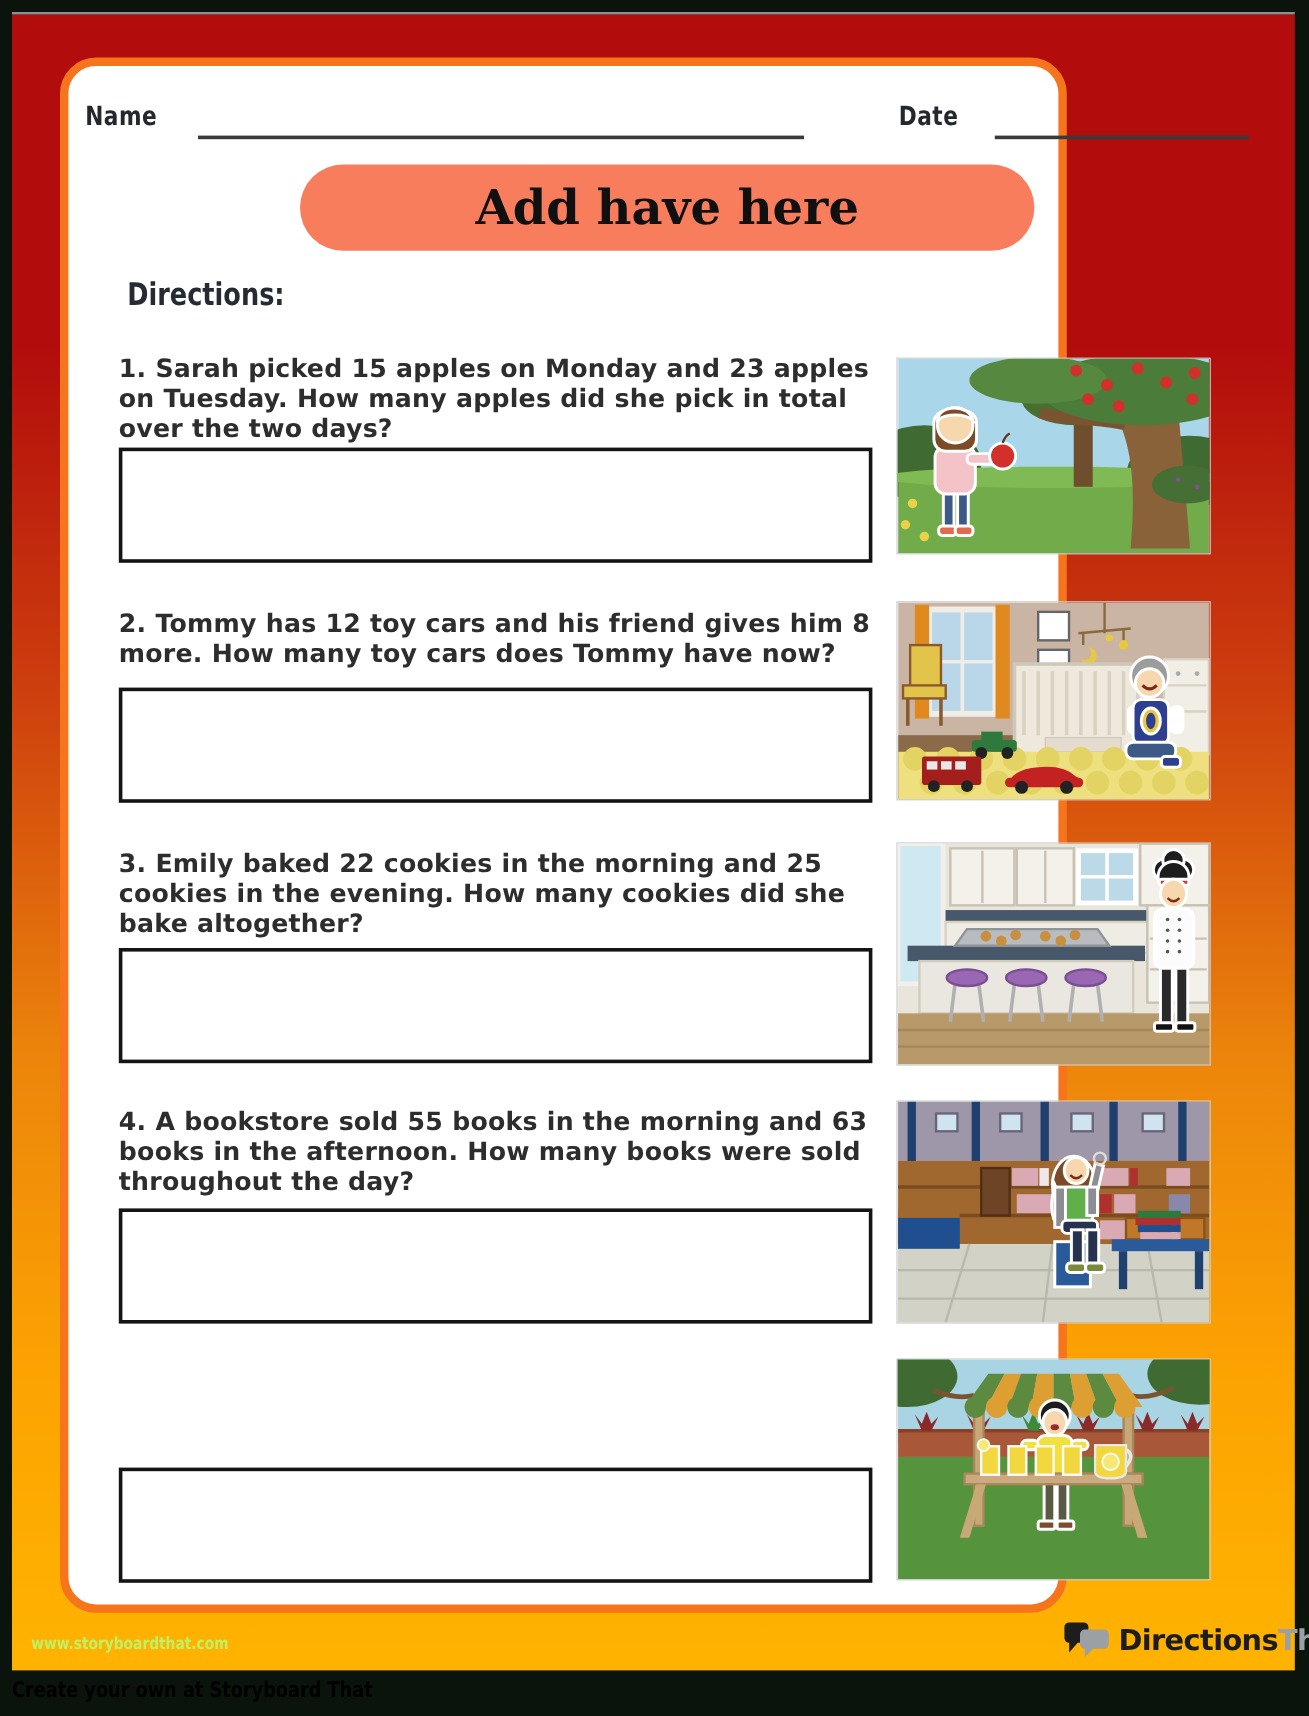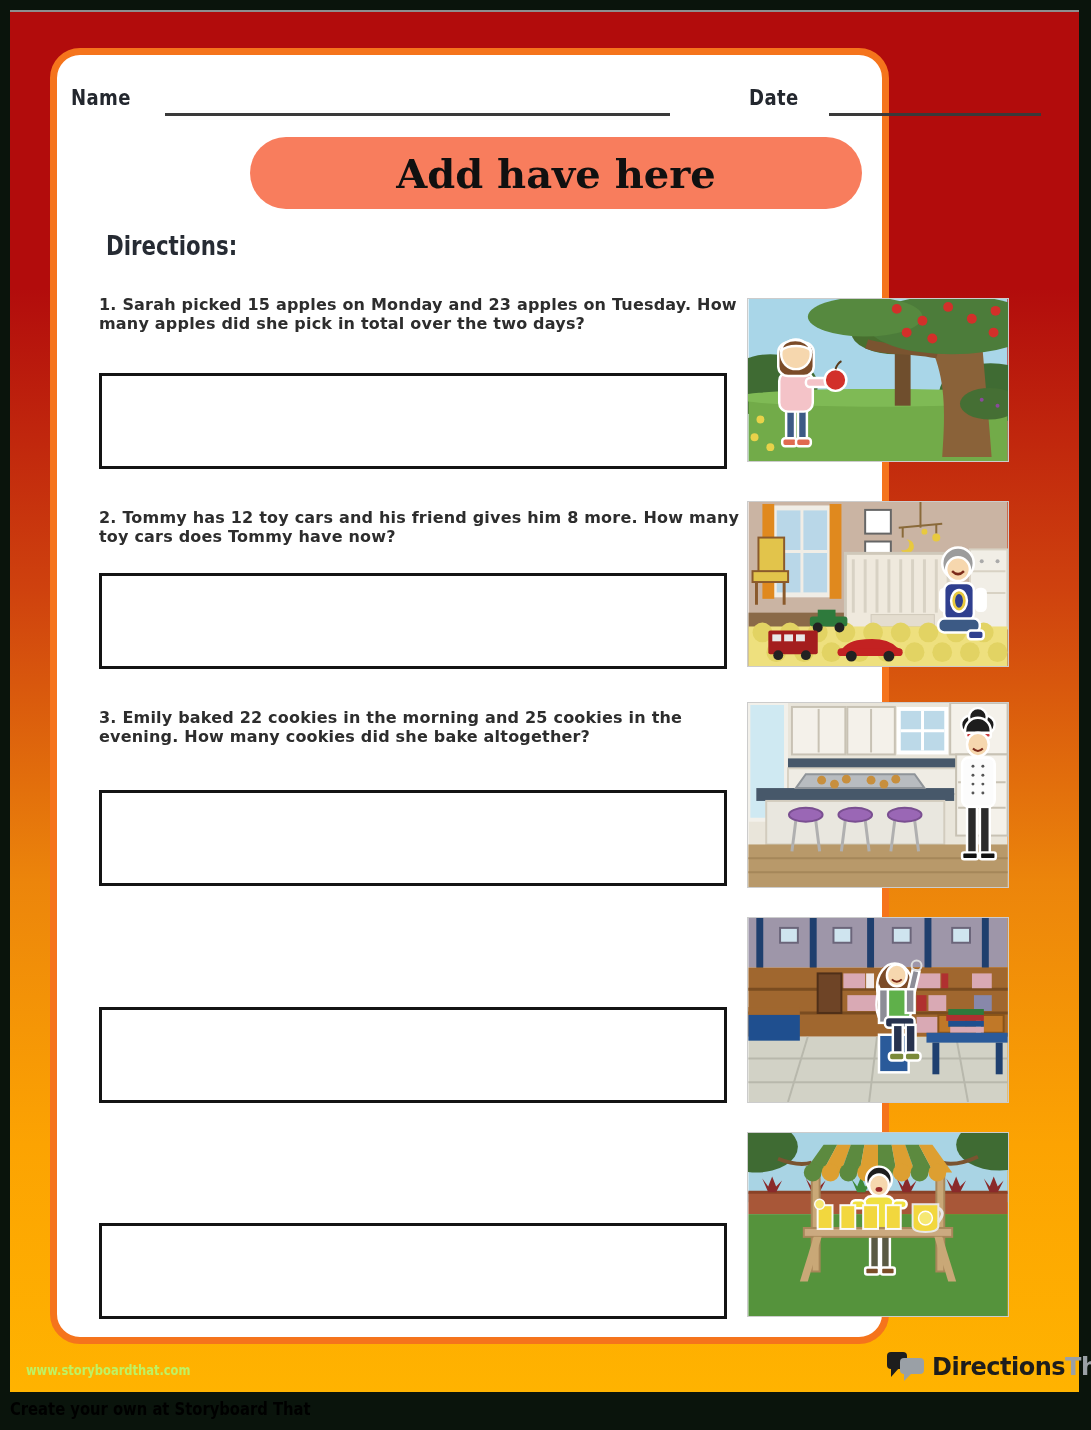--- a/index.html
+++ b/index.html
@@ -10,21 +10,21 @@
          background:linear-gradient(180deg,#b20c0c 0%,#b20c0c 20%,#cf420e 42%,#ec850b 63%,#fca302 82%,#ffb300 100%);}
   .sheet{position:absolute;left:50px;top:48px;width:839px;height:1296px;box-sizing:border-box;
          background:#ffffff;border:7px solid #f5741c;border-radius:30px;}
   .cond{display:inline-block;transform:scaleX(0.82);transform-origin:left center;}
   .hdr-label{position:absolute;font-weight:bold;font-size:22px;color:#23272e;letter-spacing:0.5px;}
   .line{position:absolute;border-bottom:3px solid #3a3a3a;height:0;}
   .title-pill{position:absolute;left:193px;top:82px;width:612px;height:72px;border-radius:38px;
               background:#f87d5d;display:flex;align-items:center;justify-content:center;}
   .title-pill span{font-family:"DejaVu Serif",serif;font-weight:bold;font-size:40px;color:#101010;}
   .directions{position:absolute;left:28px;top:176px;font-weight:bold;font-size:26px;color:#262b33;margin-left:21px;}
-  .ptext{position:absolute;left:42px;width:662px;font-weight:bold;font-size:16px;line-height:1.2;
+  .ptext{position:absolute;left:42px;width:662px;font-weight:bold;font-size:21px;line-height:1.2;
          color:#2d2d2d;letter-spacing:0.2px;}
   .abox{position:absolute;left:42px;width:628px;height:96px;background:#fff;border:3px solid #141414;box-sizing:border-box;}
   .pimg{position:absolute;left:690px;width:262px;border:1px solid #cccccc;box-sizing:border-box;}
   .url{position:absolute;left:26px;top:1362px;font-weight:bold;font-size:14px;color:#bef264;}
   .logo{position:absolute;left:886px;top:1350px;display:flex;align-items:center;gap:6px;}
   .logo-text{font-weight:bold;font-size:24px;letter-spacing:-0.5px;color:#1d1d1d;}
   .logo-text .gray{color:#9aa0a6;}
   .tagline{position:absolute;left:10px;top:1398px;font-weight:bold;font-size:18px;color:#000000;}
 </style>
 </head>
@@ -267,20 +267,21 @@
         <circle cx="227" cy="73" r="1.5"></circle>
           <circle cx="237" cy="73" r="1.5"></circle>
         <circle cx="227" cy="82" r="1.5"></circle>
           <circle cx="237" cy="82" r="1.5"></circle>
         <circle cx="227" cy="91" r="1.5"></circle>
           <circle cx="237" cy="91" r="1.5"></circle>
       </g>
       <path d="M227,46 q5,5 10,0" stroke="#7a2a1a" stroke-width="2" fill="none"></path>
     </svg>
 
+    <div class="ptext" style="top:868px;">4. A bookstore sold 55 books in the morning and 63 books in the afternoon. How many books were sold throughout the day?</div>
     <div class="abox" style="top:952px;"></div>
     <svg class="pimg" style="top:862px;height:186px;" viewBox="0 0 262 186">
       <rect width="262" height="50" fill="#9e96a9"></rect>
       <g fill="#cfe4ef" stroke="#6b657a" stroke-width="2">
         <rect x="32" y="10" width="18" height="15"></rect>
           <rect x="86" y="10" width="18" height="15"></rect>
         <rect x="146" y="10" width="18" height="15"></rect>
           <rect x="206" y="10" width="18" height="15"></rect>
       </g>
       <g fill="#1f3f6e">

